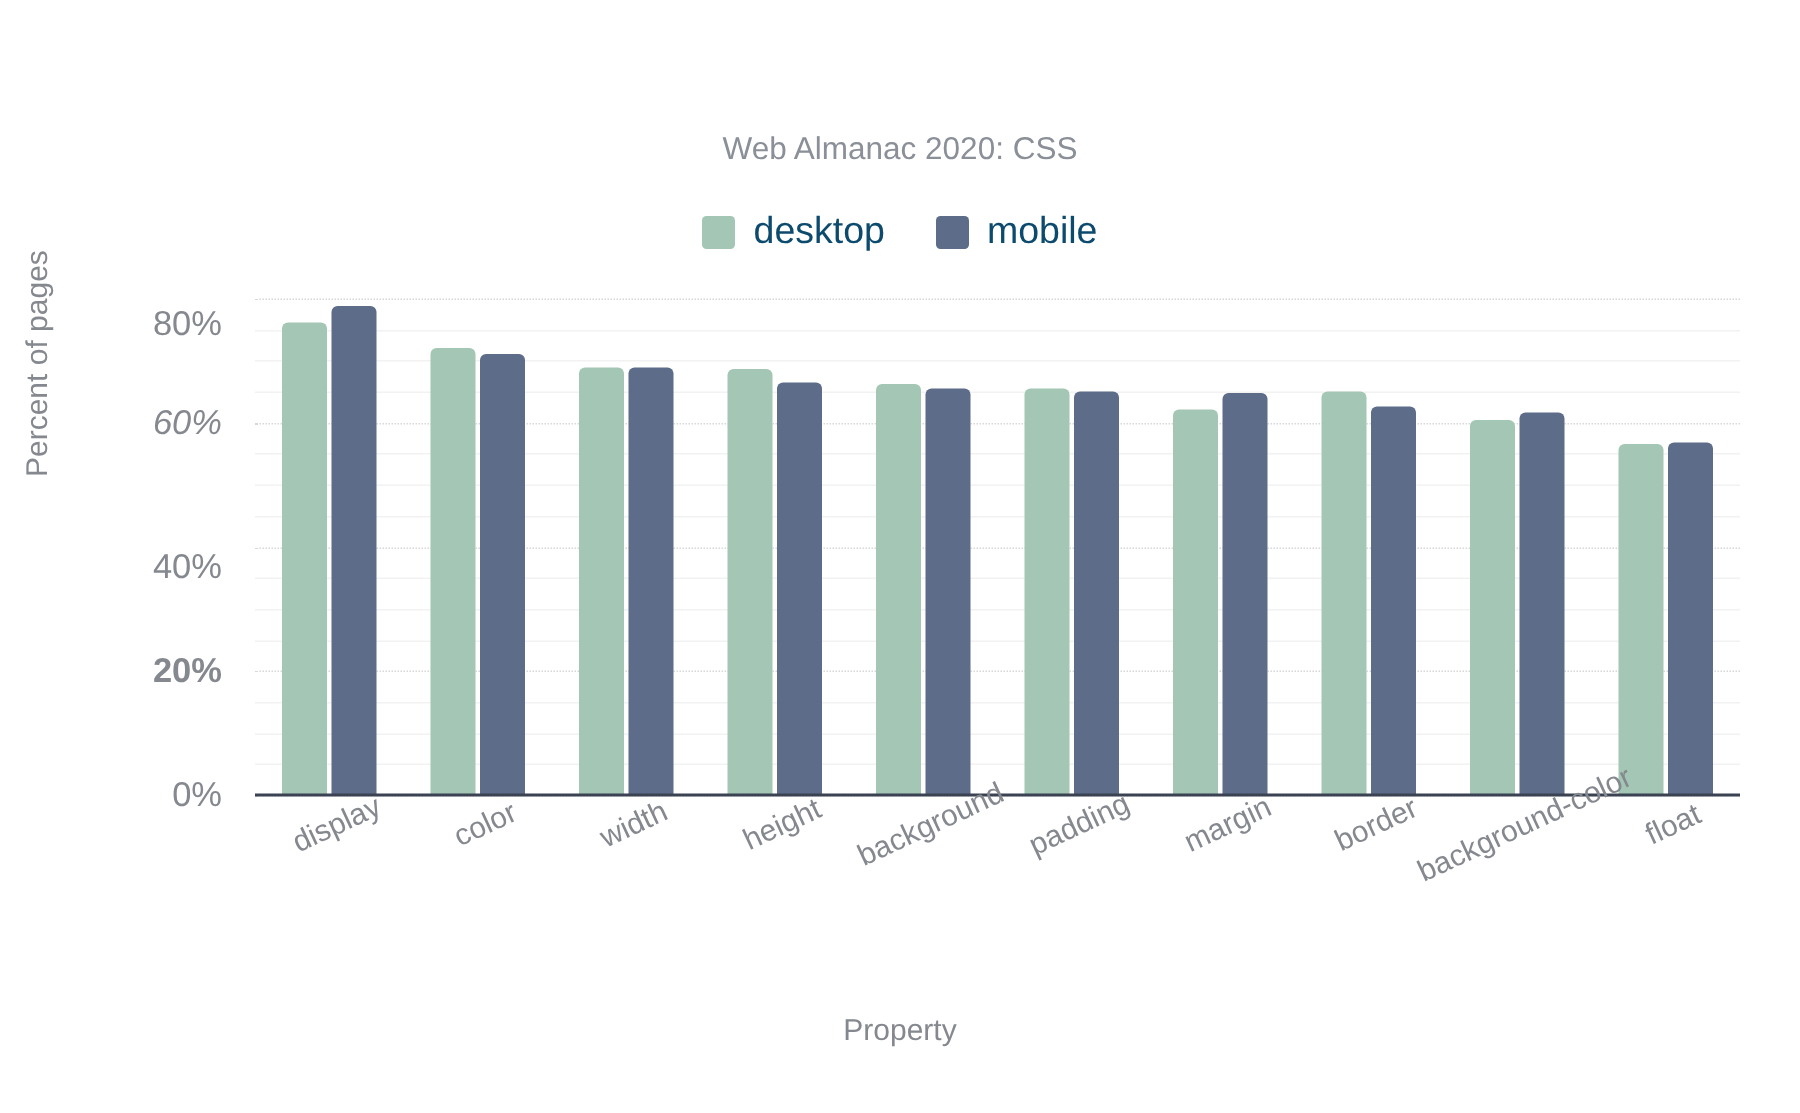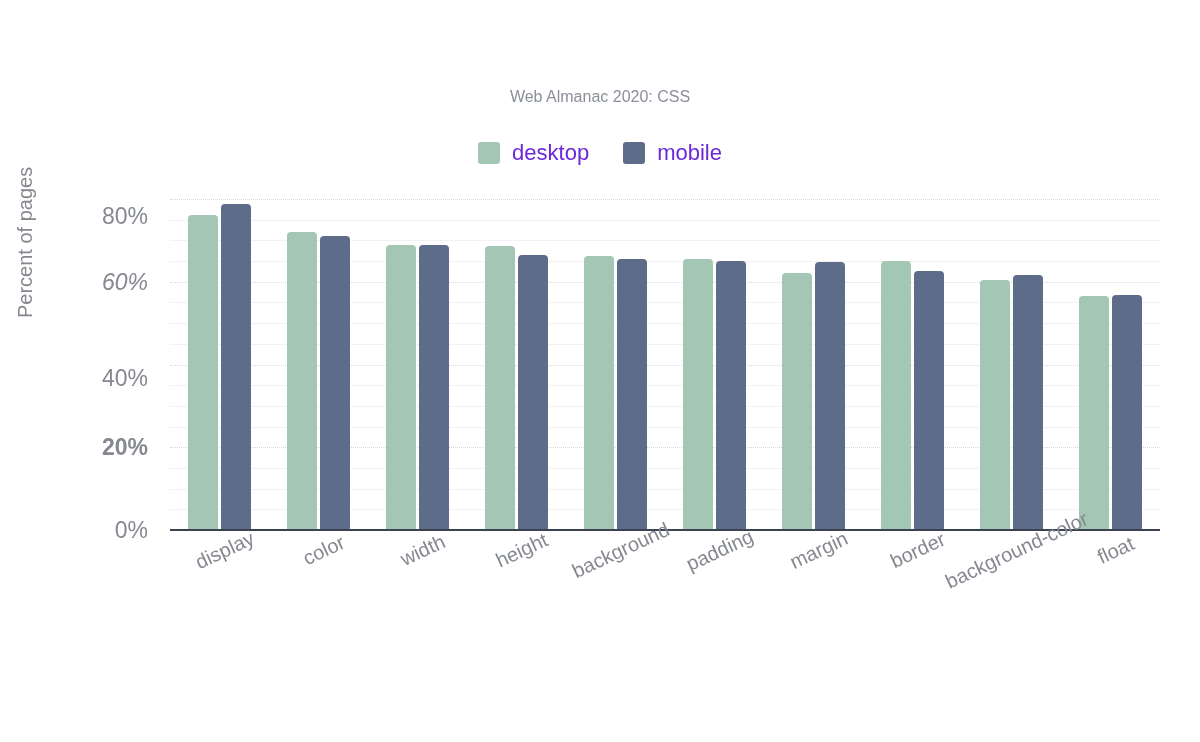--- a/index.html
+++ b/index.html
@@ -31,21 +31,21 @@
     font-weight: bold;
     color: #1f2b52;
     letter-spacing: -0.2px;
   }
   .subtitle {
     position: absolute;
     top: 88px;
     left: 0;
     width: 1200px;
     text-align: center;
-    font-size: 16px;
+    font-size: 21px;
     color: #8a8f98;
     font-weight: normal;
   }
 
   
   .legend {
     position: absolute;
     top: 140px;
     left: 0;
     width: 1200px;
@@ -59,22 +59,22 @@
     align-items: center;
     gap: 12px;
   }
   .legend-swatch {
     width: 22px;
     height: 22px;
     border-radius: 3px;
     display: block;
   }
   .legend-label {
-    font-size: 22px;
-    color: #6d28d9;
+    font-size: 25px;
+    color: #0c4a6e;
   }
 
   
   .plot {
     position: absolute;
     left: 170px;
     top: 199px;
     width: 990px;
     height: 331px;
   }
@@ -311,14 +311,15 @@
         <div class="x-label">border</div>
       </div>
       <div class="x-slot">
         <div class="x-label">background-color</div>
       </div>
       <div class="x-slot">
         <div class="x-label">float</div>
       </div>
     </div>
 
+  <div class="x-axis-title">Property</div>
 
 </div>
 
 </body></html>

